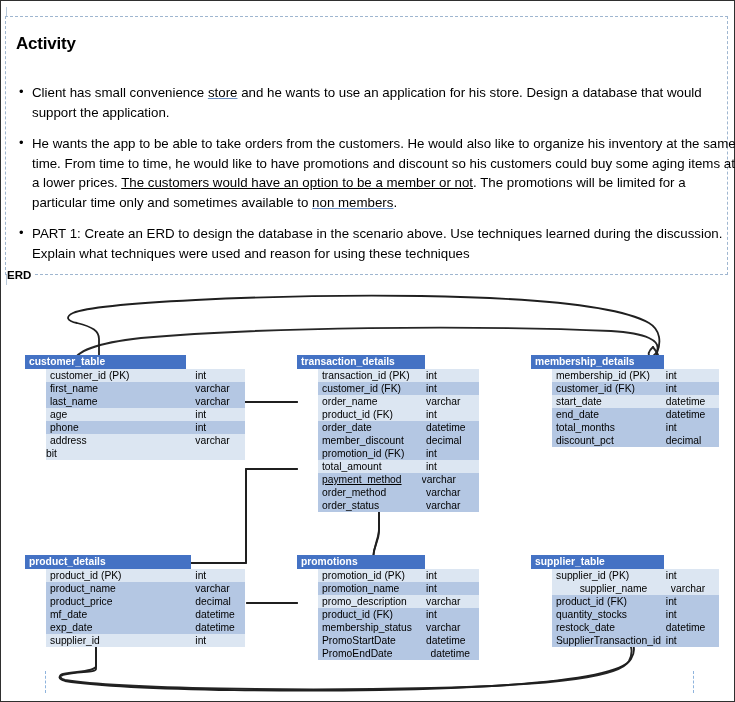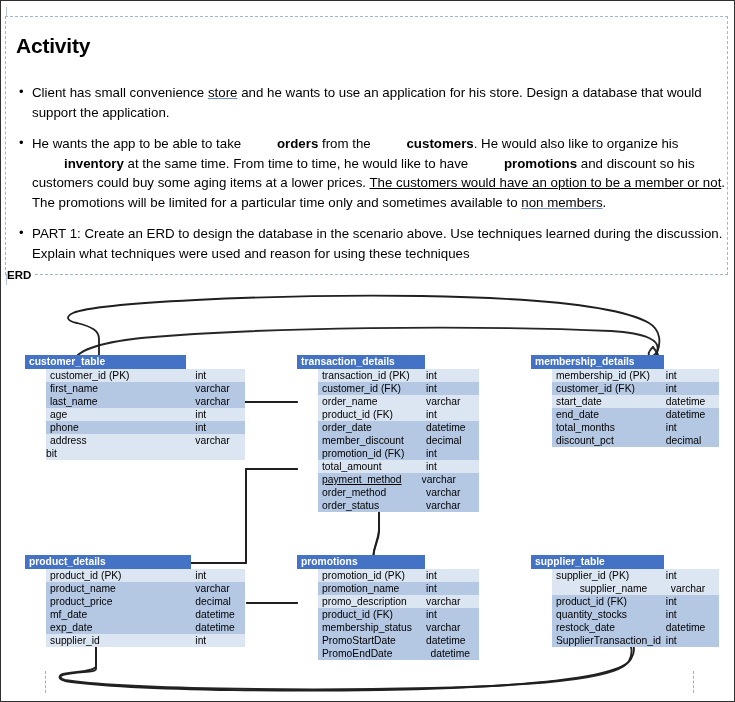--- a/index.html
+++ b/index.html
@@ -46,21 +46,21 @@
     top: 6px;
     width: 1px;
     height: 278px;
     background: #b9c9da;
   }
 
   #activity-title {
     position: absolute;
     left: 10px;
     top: 17px;
-    font-size: 21px;
+    font-size: 17px;
     font-weight: bold;
     letter-spacing: -0.2px;
   }
 
   ul.points {
     position: absolute;
     left: 8px;
     top: 66px;
     width: 706px;
     margin: 0;
@@ -76,21 +76,21 @@
   }
   ul.points > li:before {
     content: "\2022";
     position: absolute;
     left: -13px;
     top: -1px;
     font-size: 13px;
   }
   ul.points > li:last-child { margin-bottom: 0; }
 
-  .b { font-weight: bold; margin-left: 32px; }
+  .b { font-weight: normal; }
   .u { text-decoration: underline; }
   .ulink {
     text-decoration: underline;
     text-decoration-color: #6a8fc4;
   }
 
   #erd-label {
     position: absolute;
     left: 6px;
     top: 268px;

